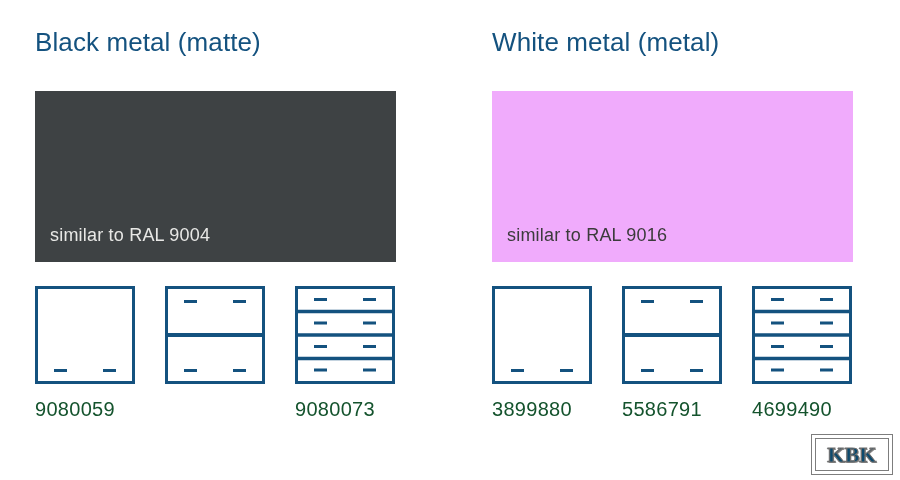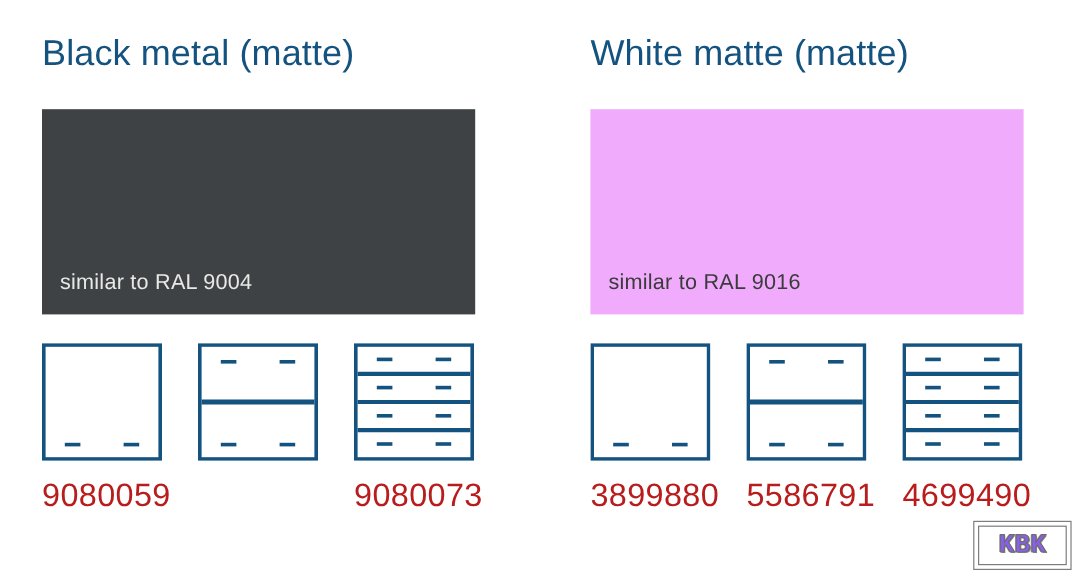--- a/index.html
+++ b/index.html
@@ -31,21 +31,21 @@
     height: 480px;
   }
   .column.left  { left: 35px; }
   .column.right { left: 492px; }
 
   
   .col-title {
     position: absolute;
     top: 28px;
     left: 0;
-    font-size: 30px;
+    font-size: 26px;
     font-weight: 400;
     letter-spacing: 0.1px;
     color: #14527f;
     white-space: nowrap;
     line-height: 1.1;
   }
 
   
   .swatch {
     position: absolute;
@@ -89,22 +89,22 @@
   .artnums {
     position: absolute;
     top: 398px;
     left: 0;
     width: 400px;
     height: 30px;
   }
   .artnum {
     position: absolute;
     top: 0;
-    font-size: 27px;
-    color: #b91c1c;
+    font-size: 20px;
+    color: #14532d;
     letter-spacing: 0.3px;
     white-space: nowrap;
   }
   .artnum.a0 { left: 0px; }
   .artnum.a1 { left: 130px; }
   .artnum.a2 { left: 260px; }
 
   
   .logo {
     position: absolute;
@@ -118,25 +118,25 @@
   }
   .logo-inner {
     width: 100%;
     height: 100%;
     border: 1px solid #7d7d7d;
     display: flex;
     align-items: center;
     justify-content: center;
   }
   .logo-text {
-    font-family: Liberation Mono, monospace;
+    font-family: Liberation Serif, serif;
     font-size: 22px;
     font-weight: bold;
     letter-spacing: 0px;
-    color: #8b5cf6;
+    color: #0c4a6e;
     -webkit-text-stroke: 1px #6e6e6e;
     text-shadow:
        1px 1px 0 #8a8a8a,
       -1px 0   0 #9a9a9a;
     line-height: 1;
   }
 </style>
 </head>
 <body>
 
@@ -190,21 +190,21 @@
     </div>
 
     <div class="artnums">
       <div class="artnum a0">9080059</div>
       <div class="artnum a2">9080073</div>
     </div>
   </div>
 
   <div class="column right">
 
-    <div class="col-title">White matte (matte)</div>
+    <div class="col-title">White metal (metal)</div>
 
     <div class="swatch light" style="background: #f0abfc;">
       <div class="swatch-caption">similar to RAL 9016</div>
     </div>
 
     <div class="cabinets">
 
       <div class="cab-slot s0">
         <svg class="cab-svg" viewBox="0 0 100 98">
           <rect x="1.5" y="1.5" width="97" height="95" fill="#ffffff" stroke="#14527f" stroke-width="3"></rect>

